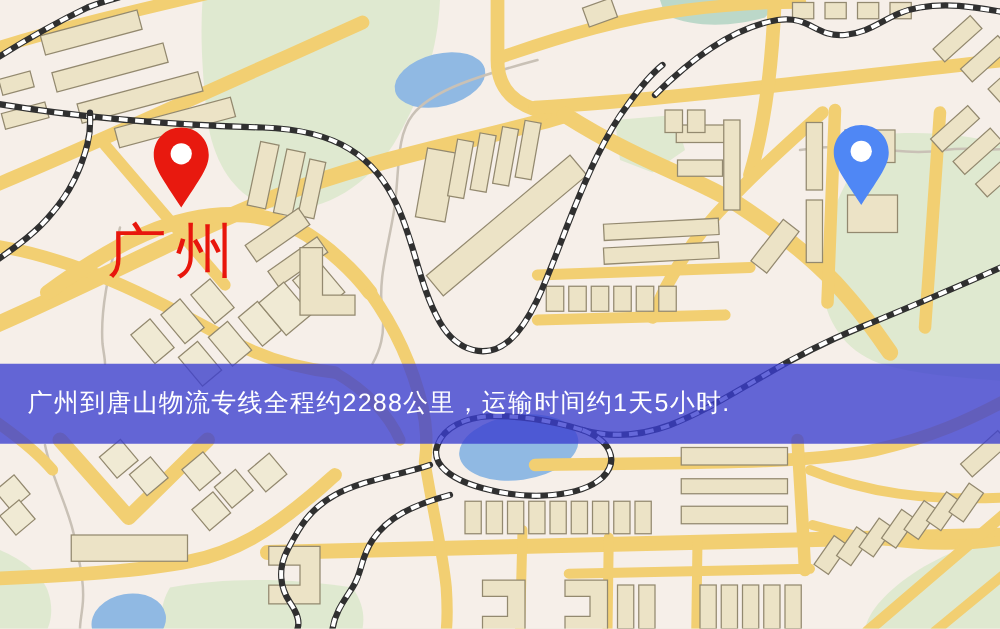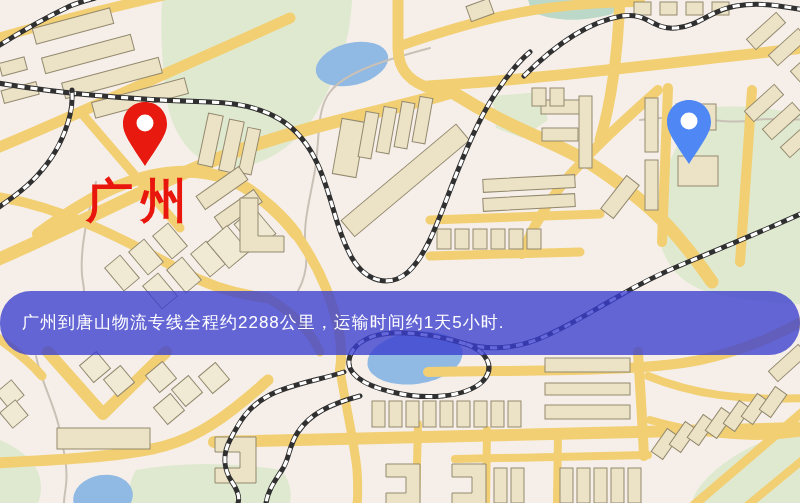--- a/index.html
+++ b/index.html
@@ -1,26 +1,26 @@
 <!DOCTYPE html>
 <html><head>
 <meta charset="utf-8">
 <style>
   html,body{margin:0;padding:0;background:#e9e4de;}
   #stage{position:relative;width:800px;height:503px;overflow:hidden;
          font-family:"Liberation Sans",sans-serif;background:#f6efe9;}
   #map-svg{position:absolute;left:0;top:0;}
   .city-label{position:absolute;font-family:"Liberation Serif","DejaVu Serif",serif;
-              font-weight:700;white-space:nowrap;pointer-events:none;}
+              font-weight:400;white-space:nowrap;pointer-events:none;}
   #gz-label{left:86px;top:170px;font-size:47px;letter-spacing:7px;color:#e8160c;}
   #ts-label{left:636px;top:176px;font-size:46px;letter-spacing:5px;color:#1717dc;}
   #banner{position:absolute;left:0;top:291px;width:800px;height:64px;
-          background:rgba(58,62,208,0.78);color:#ffffff;font-size:17px;
+          background:rgba(58,62,208,0.78);color:#ffffff;font-size:20px;
           line-height:64px;padding-left:22px;box-sizing:border-box;
-          letter-spacing:1px;white-space:nowrap;border-radius:31px;}
+          letter-spacing:1px;white-space:nowrap;}
   .pin{position:absolute;width:46px;height:66px;}
   #pin-gz{left:122px;top:101px;}
   #pin-ts{left:666px;top:99px;}
   
   .land{fill:#f6efe9;}
   .park{fill:#dfe9d0;stroke:none;}
   .teal{fill:#bcd8c9;}
   .water{fill:#90b9e3;}
   .minor{stroke:#c9c1b6;stroke-width:2;fill:none;stroke-linecap:round;}
   .road{stroke:#f2cf72;fill:none;stroke-linecap:round;stroke-linejoin:round;}

